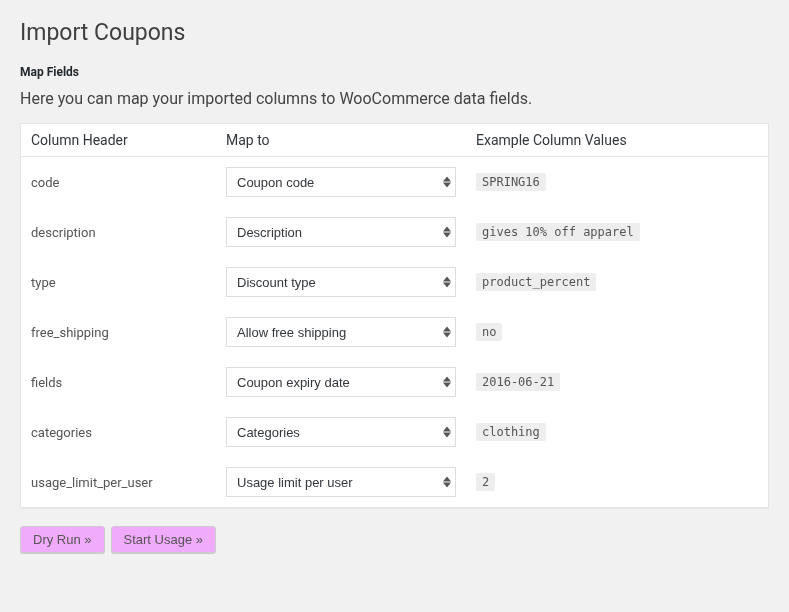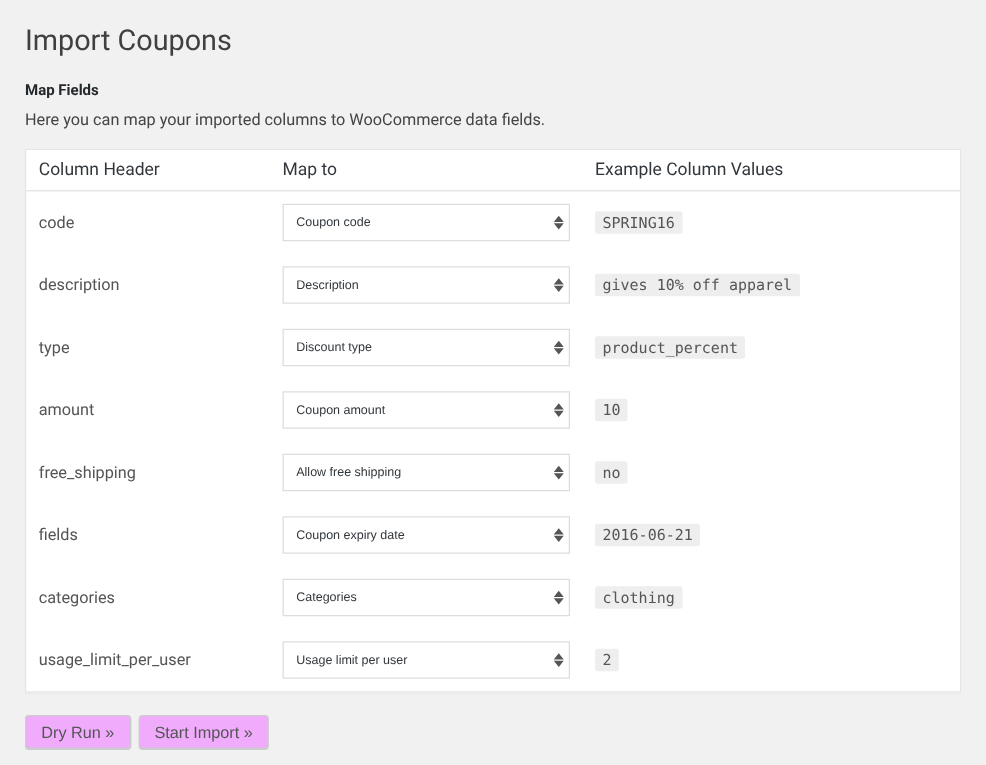--- a/index.html
+++ b/index.html
@@ -20,21 +20,21 @@
       margin: 0 0 15px 0;
       padding: 9px 0 4px 0;
     }
     h2 {
       font-size: 12px;
       font-weight: 700;
       color: #23282d;
       margin: 0 0 10px 0;
     }
     .description {
-      font-size: 13px;
+      font-size: 16px;
       color: #444;
       margin-bottom: 15px;
     }
     .panel {
       background: #fff;
       border: 1px solid #e5e5e5;
       box-shadow: 0 1px 1px rgba(0,0,0,0.04);
     }
     table {
       width: 100%;
@@ -66,21 +66,21 @@
       position: relative;
       display: inline-block;
       width: 230px;
     }
     select {
       width: 100%;
       height: 30px;
       border: 1px solid #ddd;
       border-radius: 0;
       background: #fff;
-      font-size: 10px;
+      font-size: 13px;
       color: #32373c;
       padding: 0 24px 0 10px;
       -webkit-appearance: none;
       -moz-appearance: none;
       appearance: none;
       outline: none;
     }
     .select-arrows {
       position: absolute;
       right: 5px;
@@ -186,35 +186,20 @@
             </select>
             <span class="select-arrows">
                 <span class="arrow-up"></span>
                 <span class="arrow-down"></span>
               </span>
           </div>
         </td>
         <td><span class="example-code">product_percent</span></td>
       </tr>
       <tr>
-        <td>amount</td>
-        <td>
-          <div class="select-wrap">
-            <select>
-              <option>Coupon amount</option>
-            </select>
-            <span class="select-arrows">
-                <span class="arrow-up"></span>
-                <span class="arrow-down"></span>
-              </span>
-          </div>
-        </td>
-        <td><span class="example-code">10</span></td>
-      </tr>
-      <tr>
         <td>free_shipping</td>
         <td>
           <div class="select-wrap">
             <select>
               <option>Allow free shipping</option>
             </select>
             <span class="select-arrows">
                 <span class="arrow-up"></span>
                 <span class="arrow-down"></span>
               </span>
@@ -266,14 +251,14 @@
           </div>
         </td>
         <td><span class="example-code">2</span></td>
       </tr>
     </tbody>
   </table>
 </div>
 
 <div class="button-row">
   <button class="button">Dry Run »</button>
-  <button class="button">Start Import »</button>
+  <button class="button">Start Usage »</button>
 </div>
 
 </body></html>

